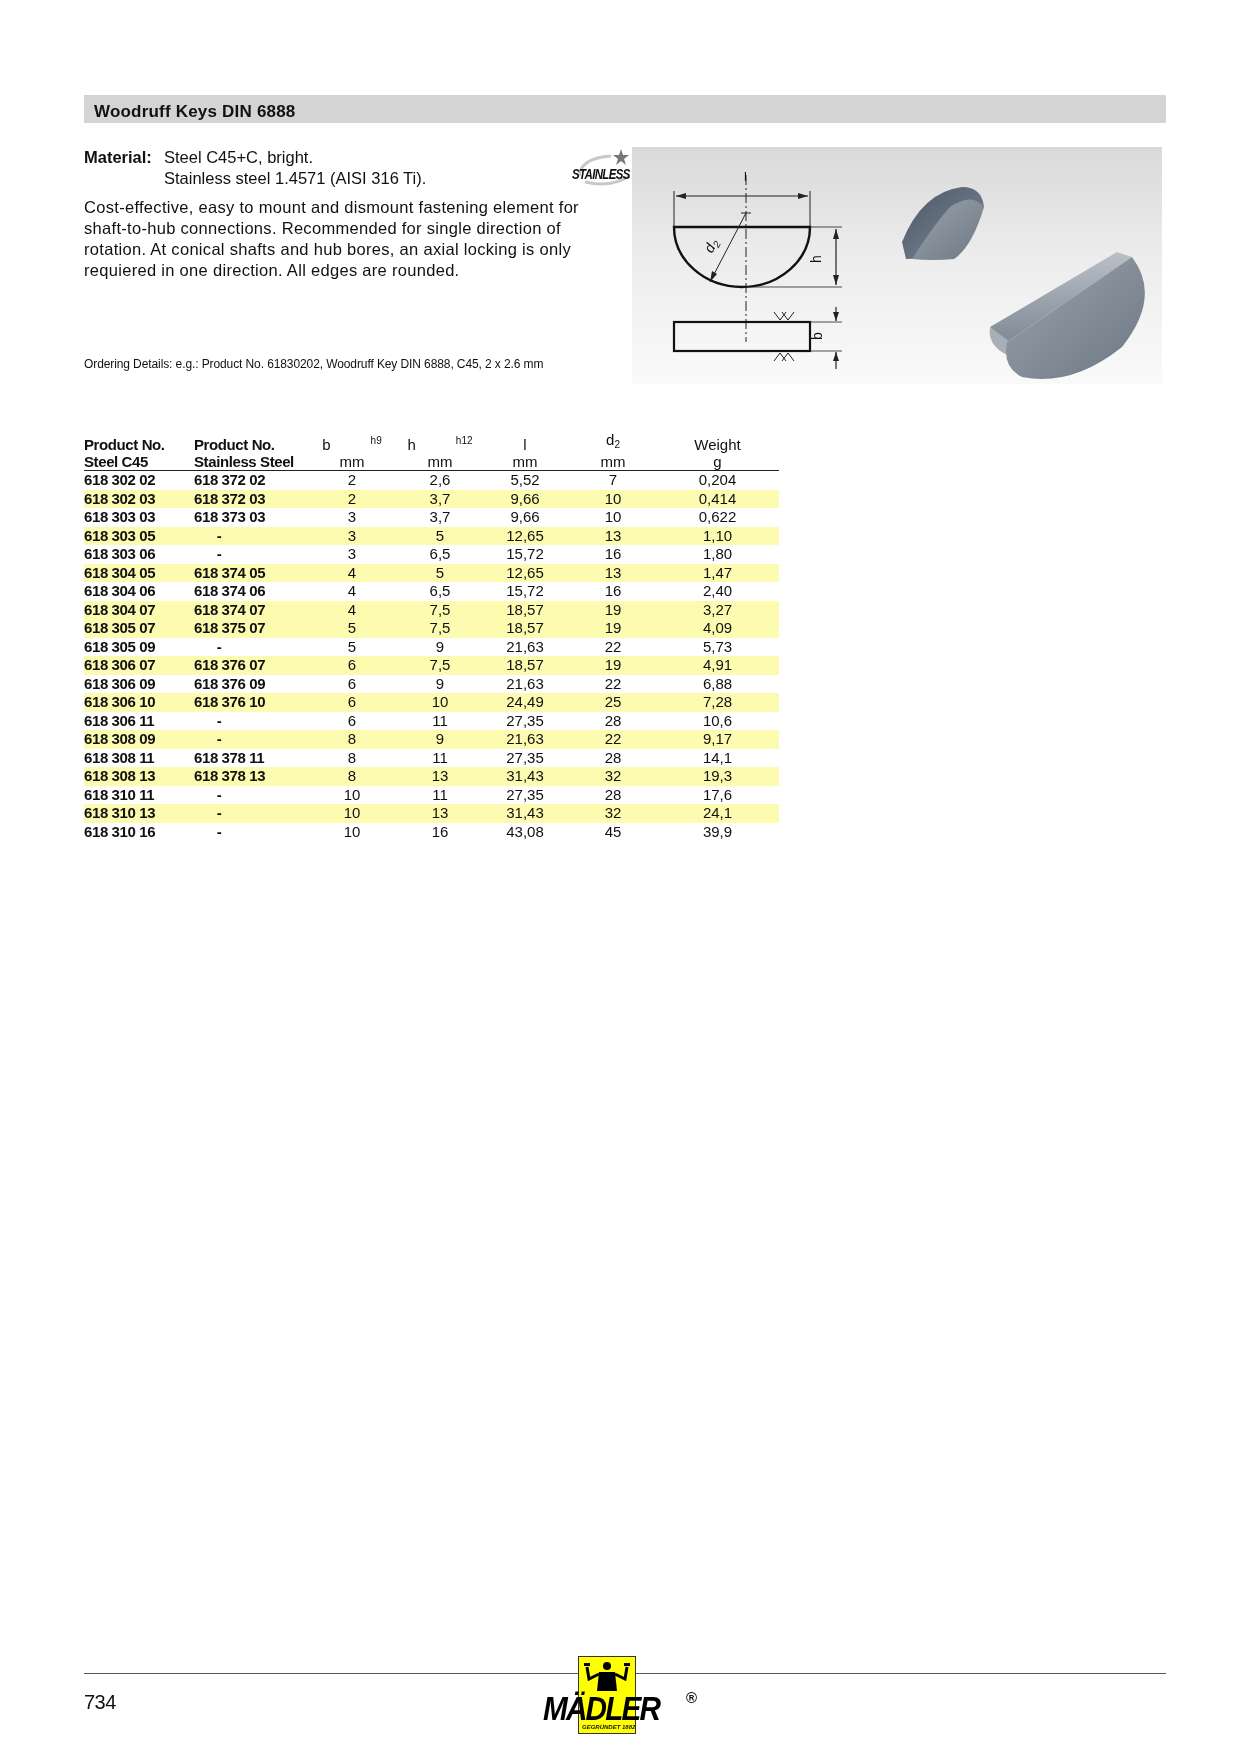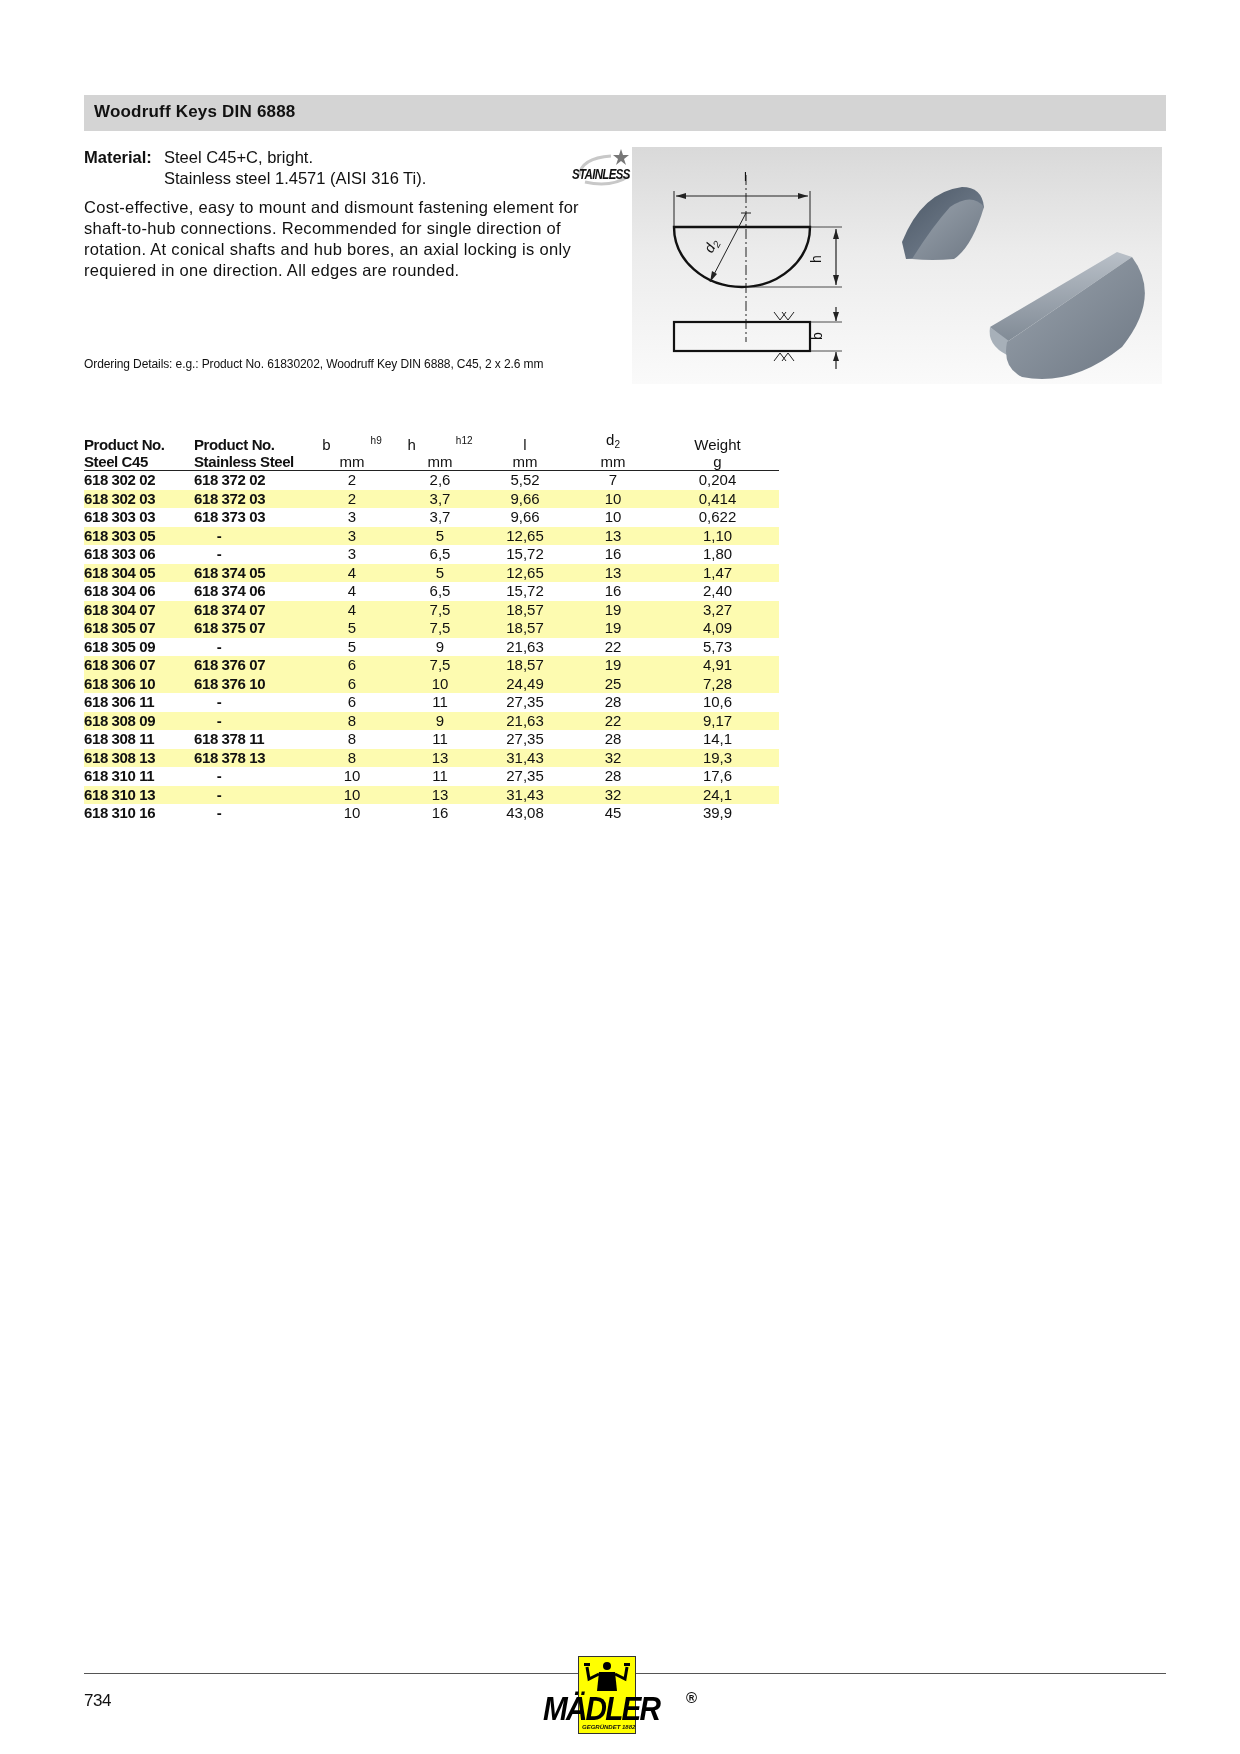--- a/index.html
+++ b/index.html
@@ -1,18 +1,18 @@
 <!DOCTYPE html>
 <html><head>
 <meta charset="utf-8">
 <style>
   html, body { margin: 0; padding: 0; background: #ffffff; }
   body { width: 1240px; height: 1754px; position: relative; font-family: "Liberation Sans", sans-serif; color: #111; overflow: hidden; }
 
-  .title-bar { position: absolute; left: 84px; top: 95px; width: 1082px; height: 36px; background: #d4d4d4; }
+  .title-bar { position: absolute; left: 84px; top: 95px; width: 1082px; height: 28px; background: #d4d4d4; }
   .title-bar .title { position: absolute; left: 10px; top: 7px; font-size: 17px; font-weight: bold; letter-spacing: 0.2px; }
 
   .material { position: absolute; left: 84px; top: 147px; font-size: 16.5px; line-height: 21px; }
   .material .label { font-weight: bold; display: inline-block; width: 80px; }
   .material .line2 { padding-left: 80px; }
 
   .stainless-logo { position: absolute; left: 537px; top: 146px; width: 70px; height: 40px; margin-left: 34px; }
   .stainless-logo .text { position: absolute; left: 1px; top: 20px; font-size: 14px; font-weight: bold; font-style: italic; letter-spacing: -0.8px; transform: scaleX(0.82); transform-origin: left; }
 
   .description { position: absolute; left: 84px; top: 197px; width: 530px; font-size: 16.5px; line-height: 21px; letter-spacing: 0.3px; }
@@ -29,21 +29,21 @@
   table.spec th.left { text-align: left; font-weight: bold; letter-spacing: -0.4px; }
   table.spec th.center { text-align: center; }
   table.spec td { padding: 0; height: 18.5px; line-height: 18.5px; }
   table.spec td.pn { font-weight: bold; letter-spacing: -0.4px; }
   table.spec td.num { text-align: center; }
   table.spec tr.hl td { background: #fdfbb0; }
   sup { font-size: 10px; vertical-align: 6px; margin-left: 40px; }
   sub { font-size: 10px; vertical-align: -3px; }
 
   .footer-line { position: absolute; left: 84px; top: 1673px; width: 1082px; height: 1px; background: #555; }
-  .page-number { position: absolute; left: 84px; top: 1691px; font-size: 17px; letter-spacing: -0.5px; }
+  .page-number { position: absolute; left: 84px; top: 1691px; font-size: 20px; letter-spacing: -0.5px; }
   .logo { position: absolute; left: 543px; top: 1656px; width: 160px; height: 80px; }
   .logo .yellow { position: absolute; left: 35px; top: 0; width: 56px; height: 76px; background: #ffff00; border: 1px solid #333; }
   .logo .word { position: absolute; left: 0; top: 34px; font-size: 33px; font-weight: bold; font-style: italic; letter-spacing: -2px; transform: scaleX(0.9); transform-origin: left; color: #000; }
   .logo .reg { position: absolute; left: 143px; top: 33px; font-size: 15px; font-weight: bold; }
   .logo .sub { position: absolute; left: 39px; top: 68px; font-size: 6px; font-weight: bold; font-style: italic; }
 </style>
 </head>
 <body>
 
 <div class="title-bar">
@@ -268,20 +268,29 @@
       </tr>
       <tr class="hl">
         <td class="pn">618 306 07</td>
         <td class="pn">618 376 07</td>
         <td class="num">6</td>
         <td class="num">7,5</td>
         <td class="num">18,57</td>
         <td class="num">19</td>
         <td class="num">4,91</td>
       </tr>
+      <tr>
+        <td class="pn">618 306 09</td>
+        <td class="pn">618 376 09</td>
+        <td class="num">6</td>
+        <td class="num">9</td>
+        <td class="num">21,63</td>
+        <td class="num">22</td>
+        <td class="num">6,88</td>
+      </tr>
       <tr class="hl">
         <td class="pn">618 306 10</td>
         <td class="pn">618 376 10</td>
         <td class="num">6</td>
         <td class="num">10</td>
         <td class="num">24,49</td>
         <td class="num">25</td>
         <td class="num">7,28</td>
       </tr>
       <tr>

